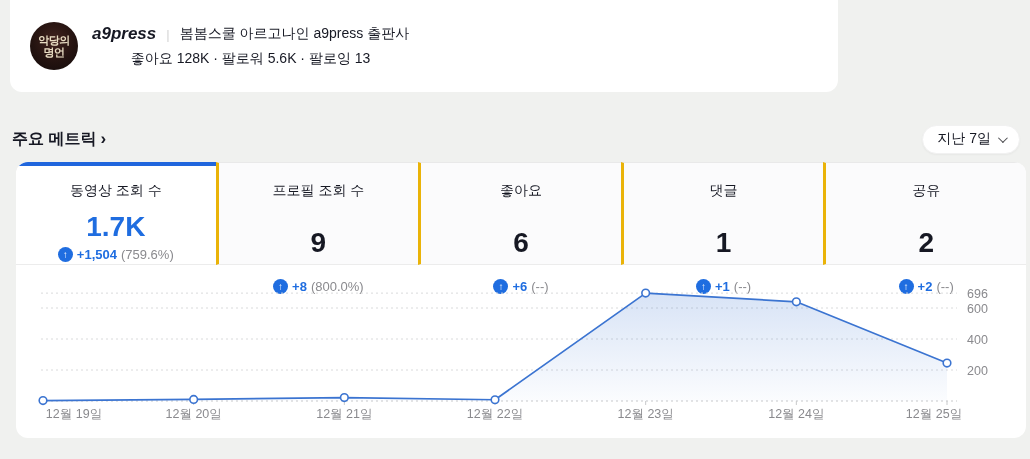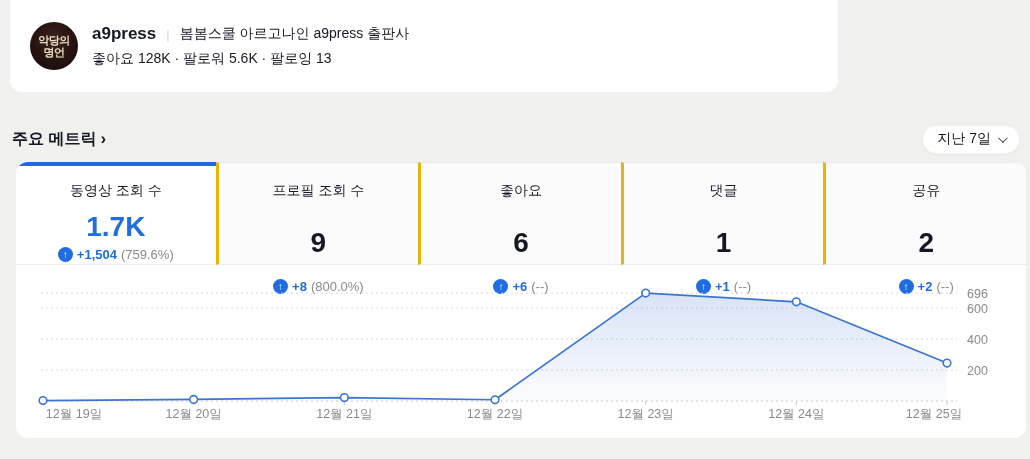--- a/index.html
+++ b/index.html
@@ -19,24 +19,24 @@
   .profile-row { display: flex; align-items: center; height: 100%; padding: 0 20px; }
   .avatar {
     width: 48px; height: 48px; border-radius: 50%;
     background: radial-gradient(circle at 50% 38%, #41231e 0%, #241310 55%, #120b0a 100%);
     display: flex; flex-direction: column; align-items: center; justify-content: center;
     flex: 0 0 48px; overflow: hidden;
   }
   .avatar span { color: #e8dcc2; font-size: 11px; font-weight: bold; line-height: 12px; letter-spacing: -0.5px; }
   .profile-text { margin-left: 14px; display: flex; flex-direction: column; gap: 6px; }
   .name-row { display: flex; align-items: center; gap: 10px; }
-  .username { font-size: 17px; font-weight: 700; color: #161823; }
+  .username { font-size: 17px; font-weight: 700; color: #161823; font-style: italic; }
   .name-sep { color: #d5d5d5; font-size: 13px; }
   .profile-desc { font-size: 14px; color: #161823; }
-  .profile-stats { font-size: 14px; color: #161823; font-weight: 500; }
+  .profile-stats { font-size: 14px; color: #161823; font-weight: 500; text-align: center; }
 
   
   .section-row {
     position: absolute; left: 12px; top: 124px; width: 1008px; height: 30px;
     display: flex; align-items: center; justify-content: space-between;
   }
   .section-title { font-size: 16px; font-weight: 700; color: #161823; cursor: pointer; display: flex; align-items: center; gap: 4px; }
   .section-chevron { font-size: 17px; font-weight: 700; line-height: 16px; }
   .period-btn {
     background: #ffffff; border: 1px solid #f1f1f1; border-radius: 17px;

